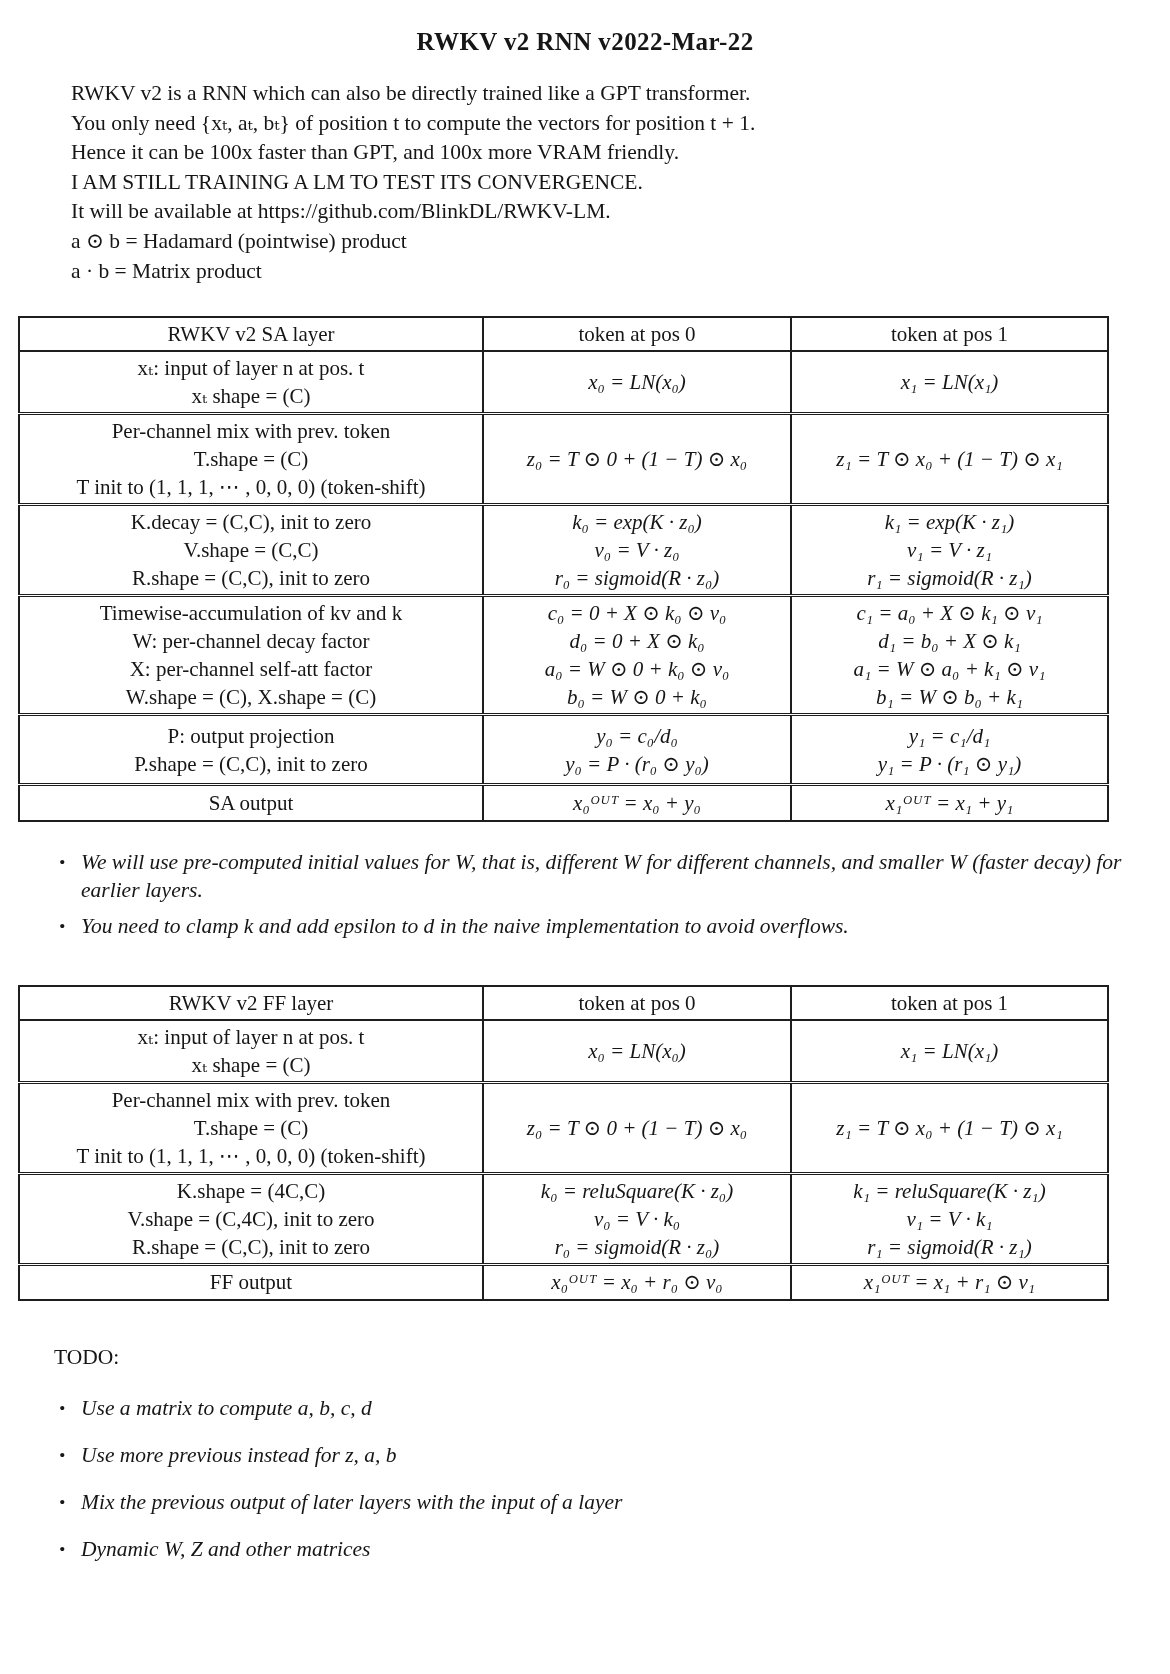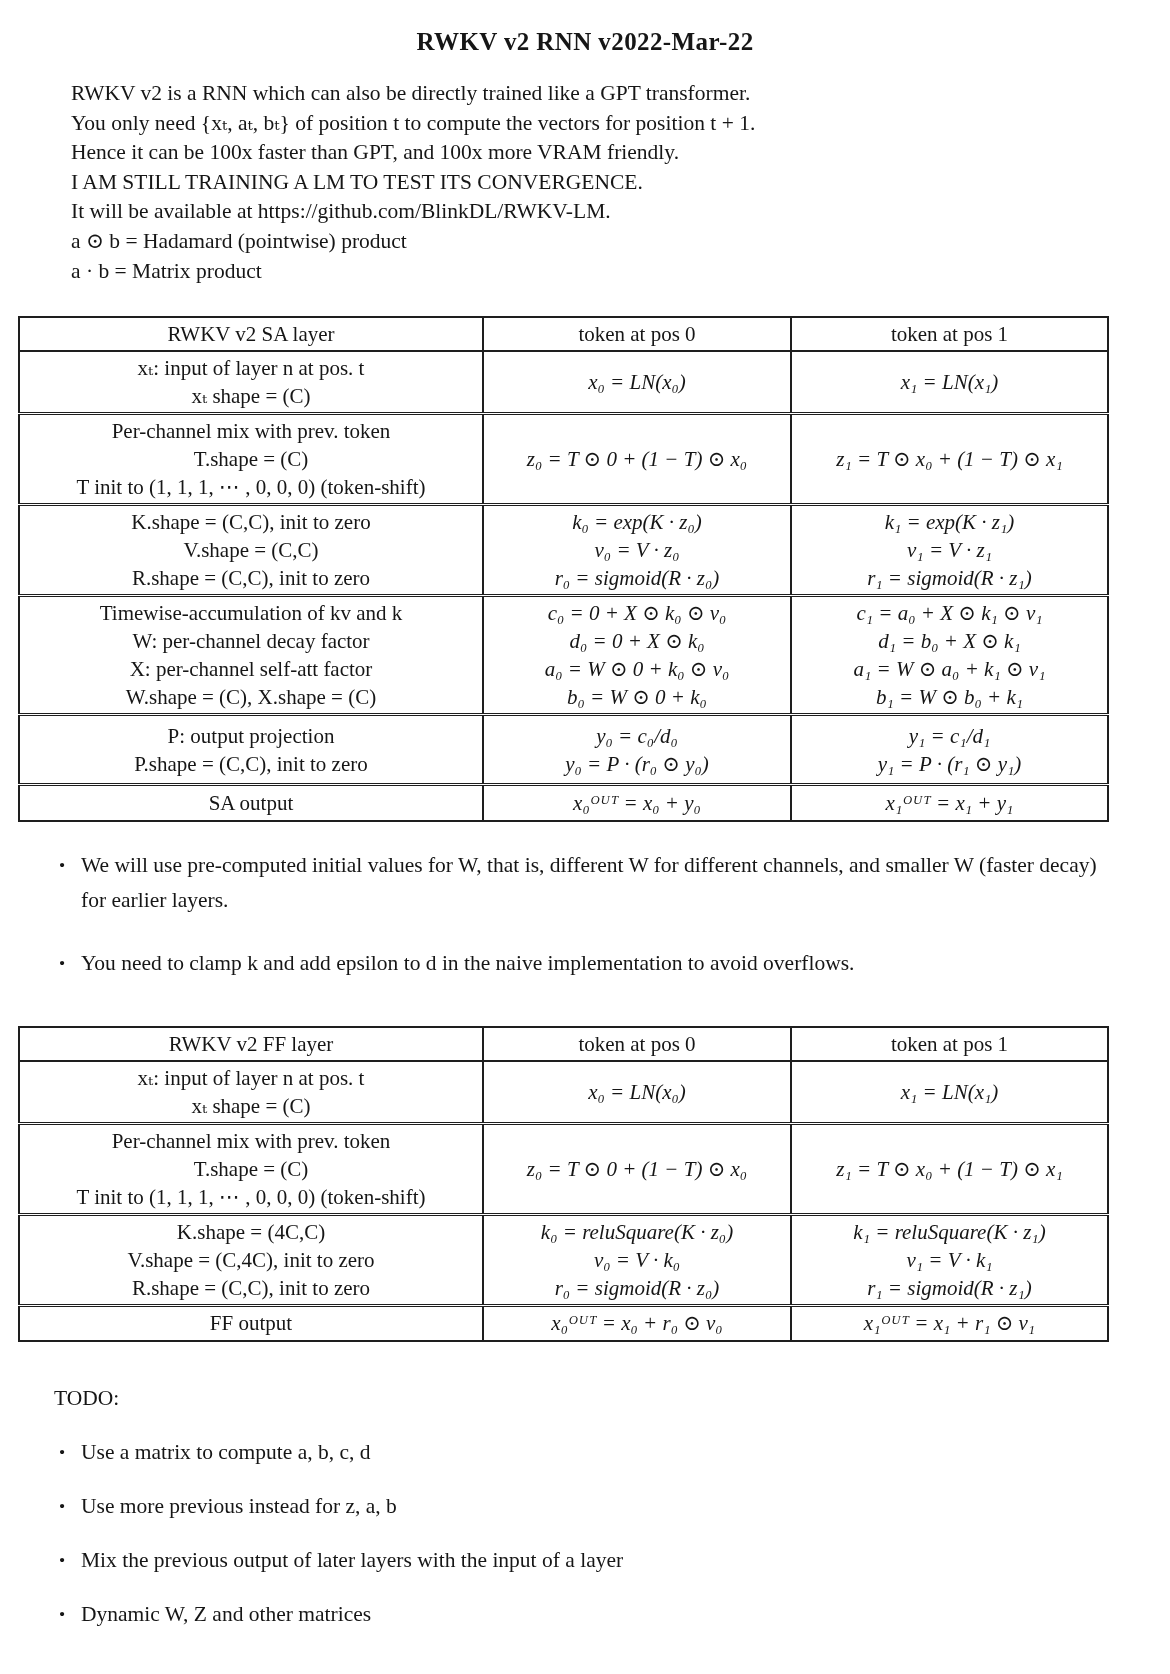--- a/index.html
+++ b/index.html
@@ -56,31 +56,31 @@
   .grid tr.h85 > td { height: 85px; }
   .grid tr.h112 > td { height: 112px; }
   .grid tr.h70 > td { height: 70px; }
   .grid tr.h36 > td { height: 36px; }
   .grid td .ln { white-space: nowrap; }
   .grid td.math { font-style: italic; }
 
   .sec-head { margin: 36px 0 0 54px; line-height: 29.6px; }
   .sec-head.todo-h { margin-top: 42px; }
 
-  .blist { margin: 26px 48px 0 57px; line-height: 35px; }
+  .blist { margin: 26px 48px 0 57px; line-height: 28px; font-style: italic; }
   .blist.todo-l { margin-top: 21px; }
   .bullet { position: relative; padding-left: 24px; }
   .bullet::before {
     content: "\2022";
     position: absolute;
     left: 2px;
     top: 0;
     font-size: 0.82em;
   }
-  .note-l .bullet + .bullet { margin-top: 28px; }
+  .note-l .bullet + .bullet { margin-top: 8px; }
   .todo-l .bullet + .bullet { margin-top: 19px; }
 </style>
 </head>
 <body>
 
 <div class="page">
 
   <h1 class="title">RWKV v2 RNN v2022-Mar-22</h1>
 
   <div class="intro">
@@ -125,21 +125,21 @@
           </td>
         <td class="math">
             <div class="ln">z₀ = T ⊙ 0 + (1 − T) ⊙ x₀</div>
           </td>
         <td class="math">
             <div class="ln">z₁ = T ⊙ x₀ + (1 − T) ⊙ x₁</div>
           </td>
       </tr>
       <tr class="h85 dsep">
         <td class="lbl">
-            <div class="ln">K.shape = (C,C), init to zero</div>
+            <div class="ln">K.decay = (C,C), init to zero</div>
             <div class="ln">V.shape = (C,C)</div>
             <div class="ln">R.shape = (C,C), init to zero</div>
           </td>
         <td class="math">
             <div class="ln">k₀ = exp(K · z₀)</div>
             <div class="ln">v₀ = V · z₀</div>
             <div class="ln">r₀ = sigmoid(R · z₀)</div>
           </td>
         <td class="math">
             <div class="ln">k₁ = exp(K · z₁)</div>

